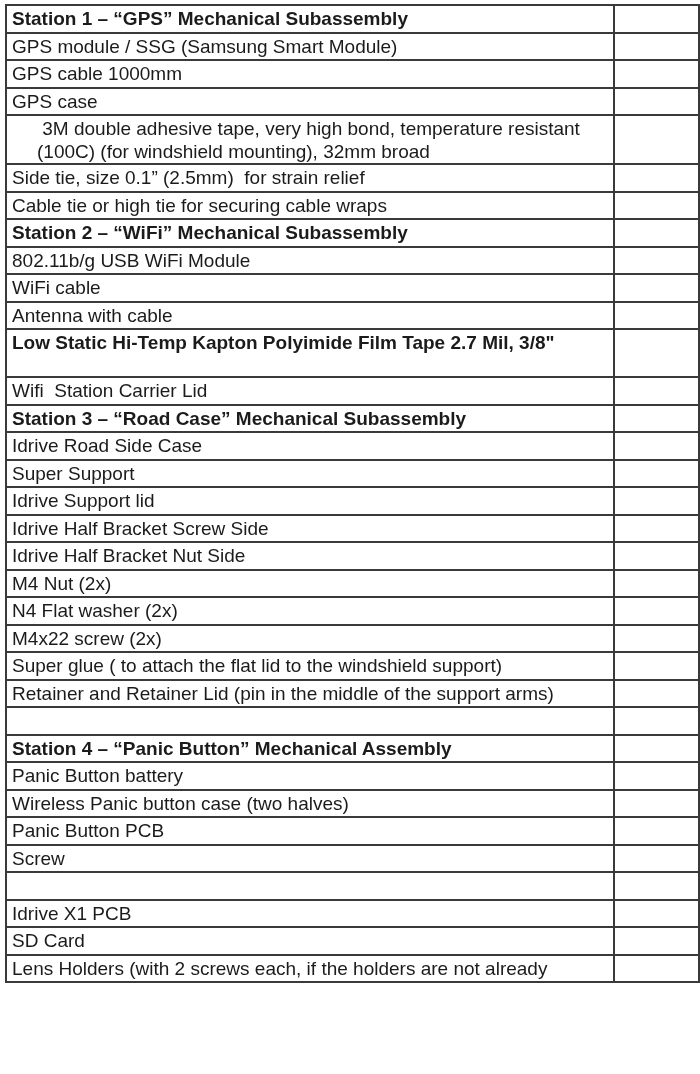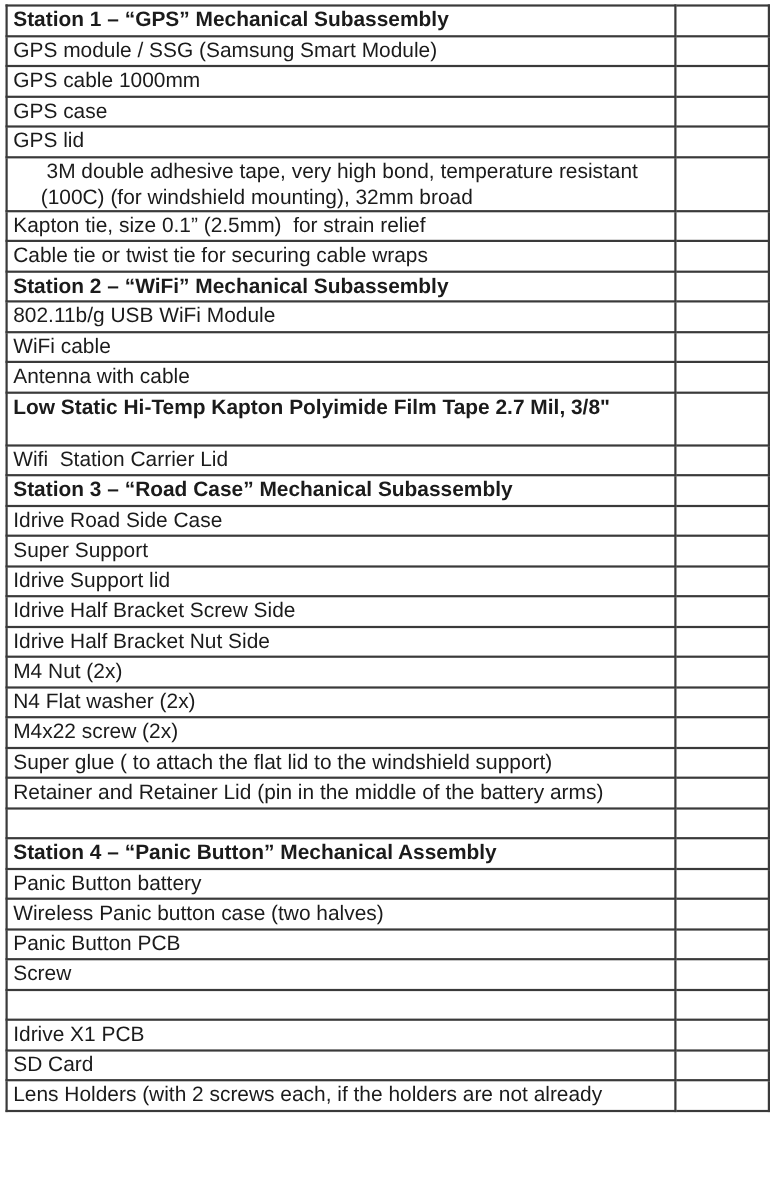--- a/index.html
+++ b/index.html
@@ -63,35 +63,31 @@
     <td class="check"><span></span></td>
   </tr>
         <tr class="r-item">
     <td class="desc"><span>GPS cable 1000mm</span></td>
     <td class="check"><span></span></td>
   </tr>
         <tr class="r-item">
     <td class="desc"><span>GPS case</span></td>
     <td class="check"><span></span></td>
   </tr>
-        <tr class="r-item">
-    <td class="desc"><span>GPS lid</span></td>
-    <td class="check"><span></span></td>
-  </tr>
         <tr class="r-item2l">
     <td class="desc"><span> 3M double adhesive tape, very high bond, temperature resistant
 (100C) (for windshield mounting), 32mm broad</span></td>
     <td class="check"><span></span></td>
   </tr>
         <tr class="r-item">
-    <td class="desc"><span>Kapton tie, size 0.1” (2.5mm)  for strain relief</span></td>
+    <td class="desc"><span>Side tie, size 0.1” (2.5mm)  for strain relief</span></td>
     <td class="check"><span></span></td>
   </tr>
         <tr class="r-item">
-    <td class="desc"><span>Cable tie or twist tie for securing cable wraps</span></td>
+    <td class="desc"><span>Cable tie or high tie for securing cable wraps</span></td>
     <td class="check"><span></span></td>
   </tr>
         <tr class="r-section">
     <td class="desc"><span>Station 2 – “WiFi” Mechanical Subassembly</span></td>
     <td class="check"><span></span></td>
   </tr>
         <tr class="r-item">
     <td class="desc"><span>802.11b/g USB WiFi Module</span></td>
     <td class="check"><span></span></td>
   </tr>
@@ -145,21 +141,21 @@
   </tr>
         <tr class="r-item">
     <td class="desc"><span>M4x22 screw (2x)</span></td>
     <td class="check"><span></span></td>
   </tr>
         <tr class="r-item">
     <td class="desc"><span>Super glue ( to attach the flat lid to the windshield support)</span></td>
     <td class="check"><span></span></td>
   </tr>
         <tr class="r-item">
-    <td class="desc"><span>Retainer and Retainer Lid (pin in the middle of the battery arms)</span></td>
+    <td class="desc"><span>Retainer and Retainer Lid (pin in the middle of the support arms)</span></td>
     <td class="check"><span></span></td>
   </tr>
         <tr class="r-empty">
     <td class="desc"><span></span></td>
     <td class="check"><span></span></td>
   </tr>
         <tr class="r-section">
     <td class="desc"><span>Station 4 – “Panic Button” Mechanical Assembly</span></td>
     <td class="check"><span></span></td>
   </tr>

